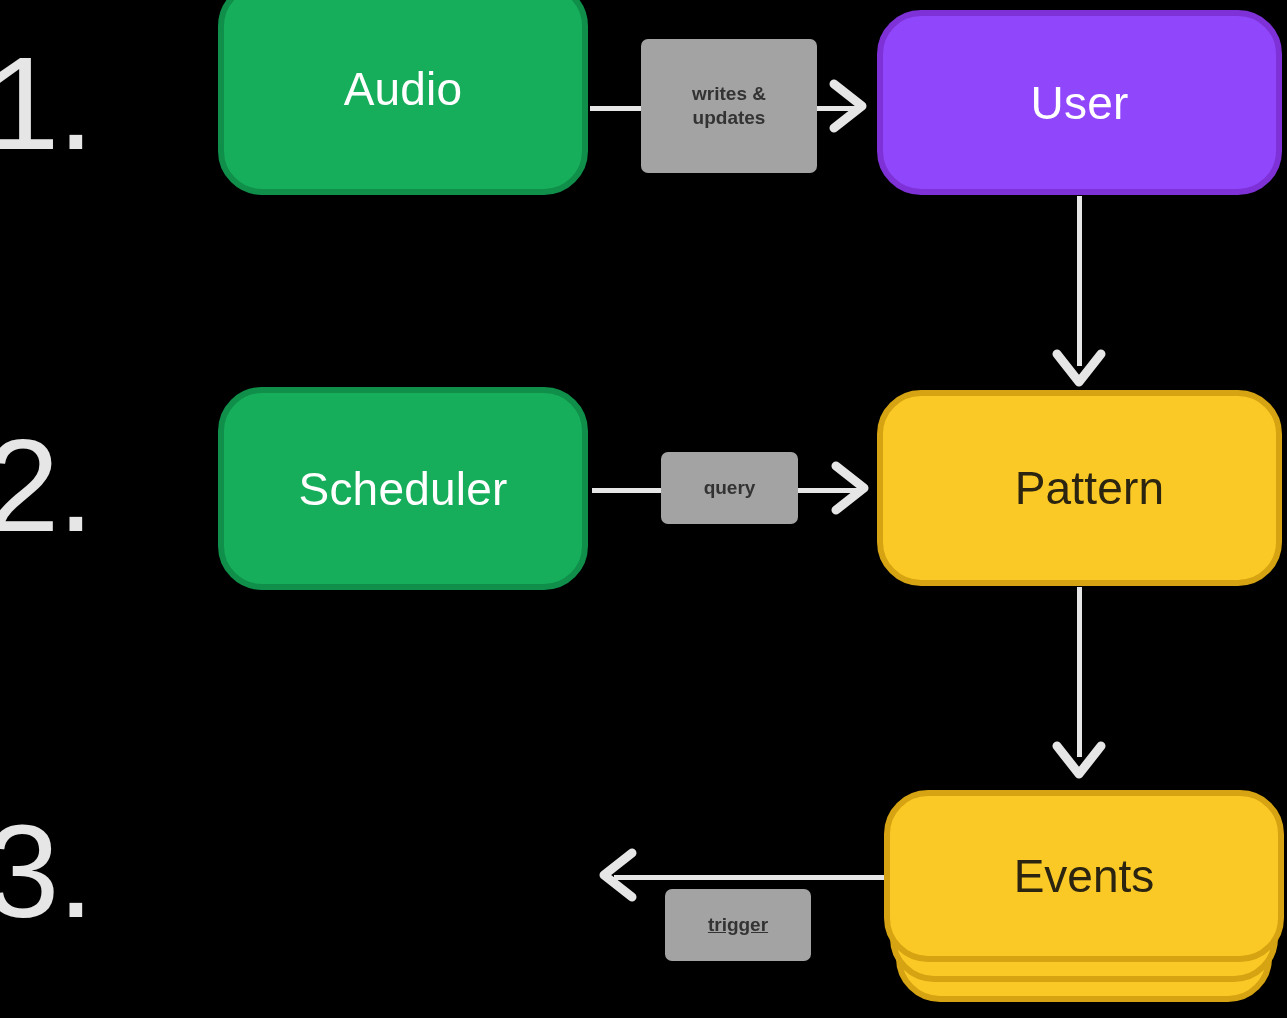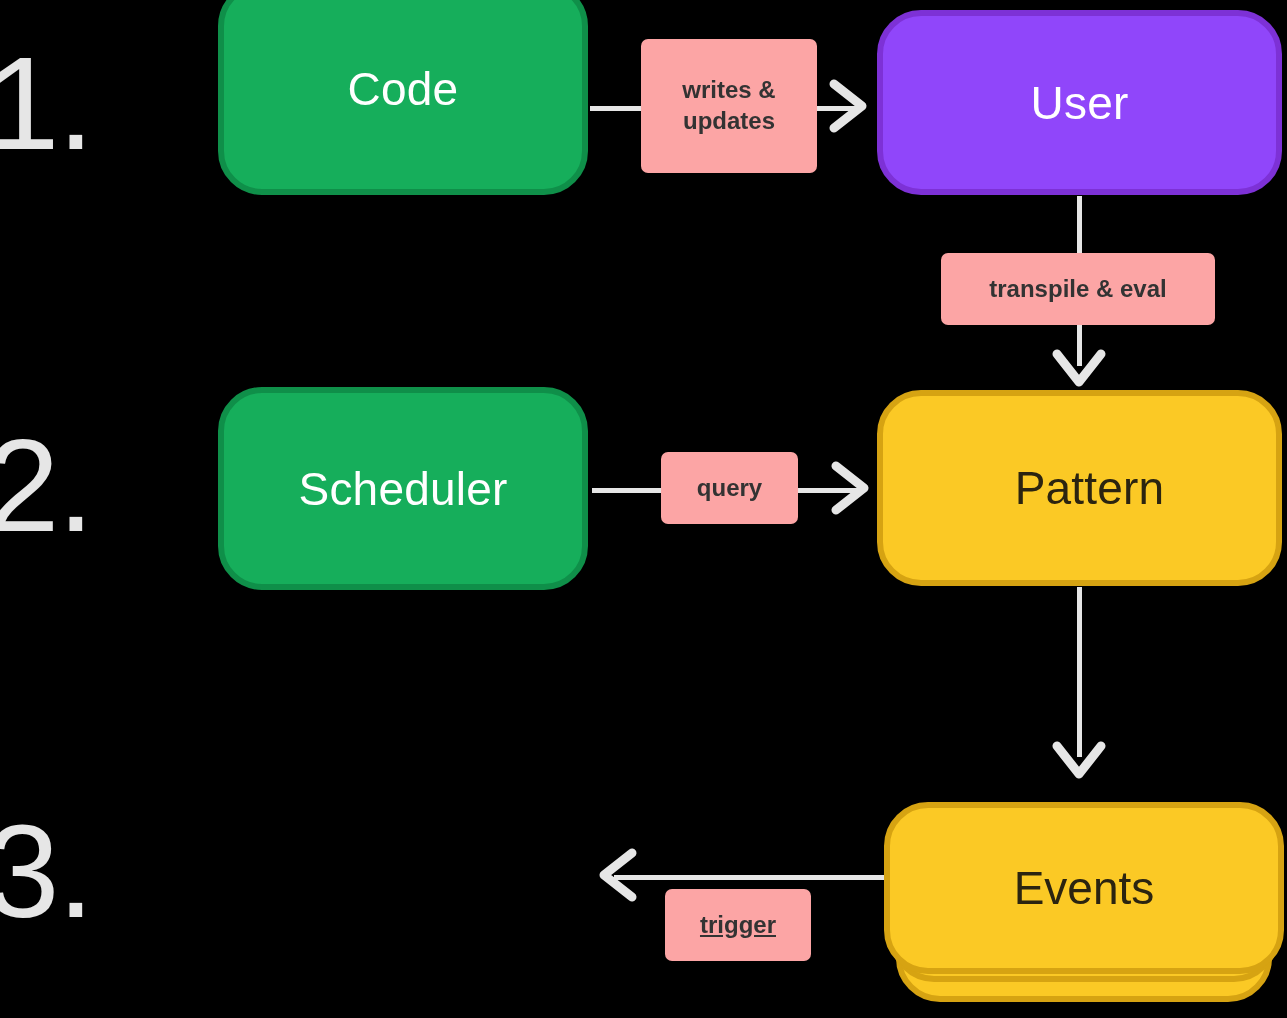--- a/index.html
+++ b/index.html
@@ -56,41 +56,41 @@
     position:absolute;
     box-sizing:border-box;
     border-radius:44px;
     background:#fbc925;
     border:6px solid #d6a312;
   }
   .stack .layer.l3{left:12px;  top:40px; width:376px; height:172px;}
   .stack .layer.l2{left:6px;   top:20px; width:388px; height:172px;}
   .stack .layer.l1{left:0px;   top:0px;  width:400px; height:172px;
                    display:flex;align-items:center;justify-content:center;
-                   font-size:46px;color:#2b2410;white-space:nowrap;margin-top:12px;}
+                   font-size:46px;color:#2b2410;white-space:nowrap;}
 
   
   .edge-line{
     position:absolute;
     background:#e6e6e6;
   }
   .edge-h{height:5px;}
   .edge-v{width:5px;}
 
   .arrow{position:absolute;}
   .arrow svg{display:block;overflow:visible;}
 
   
   .edge-label{
     position:absolute;
     box-sizing:border-box;
-    background:#fca5a5;
+    background:#a3a3a3;
     color:#333333;
     border-radius:7px;
-    font-size:24px;
+    font-size:19px;
     font-weight:700;
     line-height:1.28;
     text-align:center;
     display:flex;
     align-items:center;
     justify-content:center;
     padding:6px 14px;
     white-space:pre-line;
   }
 </style>
@@ -104,37 +104,36 @@
   <div class="step-num" style="left:-14px; top:806px;">3.</div>
 
   <div class="edge-line edge-h" style="left:590px; top:106px; width:270px;"></div>
   <div class="arrow" style="left:828px; top:80px;">
     <svg width="46" height="52" viewBox="0 0 46 52">
       <path d="M6 4 L34 26 L6 48" fill="none" stroke="#e6e6e6" stroke-width="9" stroke-linecap="round" stroke-linejoin="round"></path>
     </svg>
   </div>
 
   <div class="node green" style="left:218px; top:-18px; width:370px; height:213px;">
-    <span>Code</span>
+    <span>Audio</span>
   </div>
 
   <div class="edge-label" style="left:641px; top:39px; width:176px; height:134px;">writes &amp;
 updates</div>
 
   <div class="node purple" style="left:877px; top:10px; width:405px; height:185px;">
     <span>User</span>
   </div>
 
   <div class="edge-line edge-v" style="left:1077px; top:196px; height:170px;"></div>
   <div class="arrow" style="left:1053px; top:348px;">
     <svg width="52" height="46" viewBox="0 0 52 46">
       <path d="M4 6 L26 34 L48 6" fill="none" stroke="#e6e6e6" stroke-width="9" stroke-linecap="round" stroke-linejoin="round"></path>
     </svg>
   </div>
-  <div class="edge-label" style="left:941px; top:253px; width:274px; height:72px;">transpile &amp; eval</div>
 
   <div class="edge-line edge-h" style="left:592px; top:488px; width:270px;"></div>
   <div class="arrow" style="left:830px; top:462px;">
     <svg width="46" height="52" viewBox="0 0 46 52">
       <path d="M6 4 L34 26 L6 48" fill="none" stroke="#e6e6e6" stroke-width="9" stroke-linecap="round" stroke-linejoin="round"></path>
     </svg>
   </div>
 
   <div class="node green" style="left:218px; top:387px; width:370px; height:203px;text-align:center;">
     <span>Scheduler</span>

